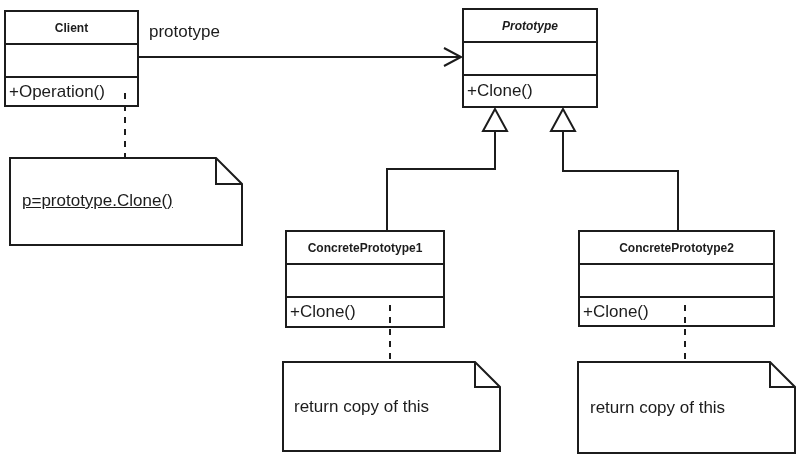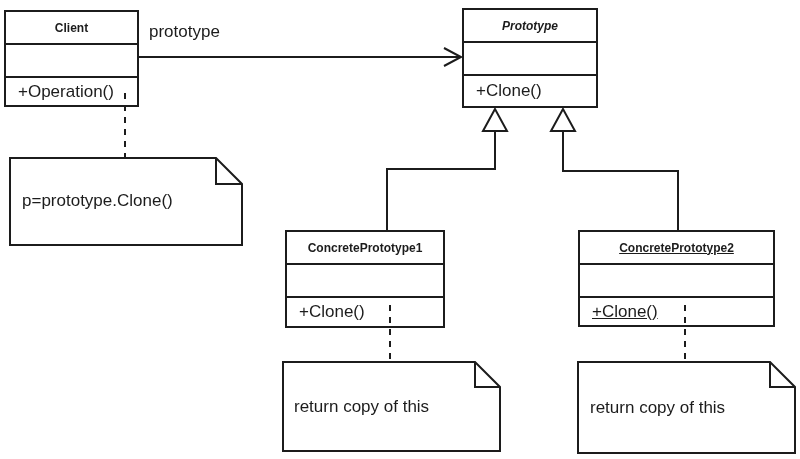--- a/index.html
+++ b/index.html
@@ -33,37 +33,37 @@
   }
   .c-title.italic { font-style: italic; }
   .c-attrs {
     height: 31px;
     border-bottom: 2px solid #1c1c1c;
   }
   .c-methods {
     flex: 1;
     display: flex;
     align-items: center;
-    padding-left: 12px;
+    padding-left: 3px;
     font-size: 17px;
   }
   .assoc-label {
     position: absolute;
     left: 149px;
     top: 22px;
     font-size: 17px;
     z-index: 3;
   }
   .note-text {
     position: absolute;
     font-size: 17px;
     line-height: 20px;
     z-index: 3;
   }
-  #note1-text { left: 22px; top: 191px; }
+  #note1-text { left: 22px; top: 191px; text-decoration: underline; }
   #note2-text { left: 294px; top: 397px; }
   #note3-text { left: 590px; top: 398px; }
   svg.overlay {
     position: absolute;
     left: 0; top: 0;
     width: 800px; height: 459px;
     z-index: 2;
     pointer-events: none;
   }
   svg .stroke { stroke: #1c1c1c; stroke-width: 2; fill: none; }
@@ -86,21 +86,21 @@
     <div class="c-attrs"></div>
     <div class="c-methods">+Clone()</div>
   </div>
 
   <div class="class-box" style="left:285px; top:230px; width:160px; height:98px;">
     <div class="c-title">ConcretePrototype1</div>
     <div class="c-attrs"></div>
     <div class="c-methods">+Clone()</div>
   </div>
 
-  <div class="class-box" style="left:578px; top:230px; width:197px; height:97px;text-decoration:underline;">
+  <div class="class-box" style="left:578px; top:230px; width:197px; height:97px;">
     <div class="c-title">ConcretePrototype2</div>
     <div class="c-attrs"></div>
     <div class="c-methods">+Clone()</div>
   </div>
 
   <div class="assoc-label">prototype</div>
 
   <div class="note-text" id="note1-text">p=prototype.Clone()</div>
   <div class="note-text" id="note2-text">return copy of this</div>
   <div class="note-text" id="note3-text">return copy of this</div>

